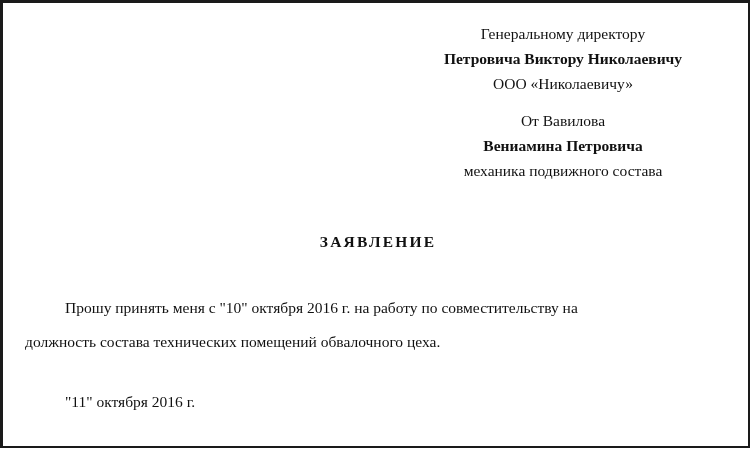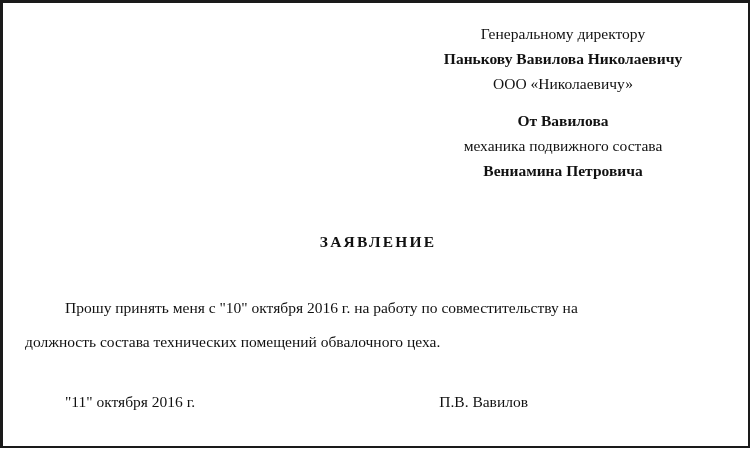--- a/index.html
+++ b/index.html
@@ -54,25 +54,25 @@
     font-size: 15.5px;
     line-height: 25px;
     white-space: nowrap;
   }
 
   .sender-line.bold {
     font-weight: bold;
   }
 
   .sender-line .lead {
-    font-weight: bold;
+    font-weight: normal;
   }
 
   .sender-line .name {
-    font-weight: bold;
+    font-weight: normal;
   }
 
   
   .doc-title {
     position: absolute;
     top: 230px;
     left: 0;
     width: 750px;
     text-align: center;
     font-size: 15.5px;
@@ -120,38 +120,37 @@
     white-space: nowrap;
   }
 </style>
 </head>
 <body>
 
 <div class="page">
 
   <div class="header-block">
     <div class="header-line">Генеральному  директору</div>
-    <div class="header-line bold">Панькову Вавилова Николаевичу</div>
+    <div class="header-line bold">Петровича Виктору Николаевичу</div>
     <div class="header-line">ООО «Николаевичу»</div>
   </div>
 
   <div class="sender-block">
     <div class="sender-line">
       <span class="lead">От</span>
       <span class="name">Вавилова</span>
     </div>
+    <div class="sender-line bold">Вениамина Петровича</div>
     <div class="sender-line">механика подвижного состава</div>
-    <div class="sender-line bold">Вениамина Петровича</div>
   </div>
 
   <div class="doc-title">ЗАЯВЛЕНИЕ</div>
 
   <div class="body-block">
     <div class="body-line indented">Прошу принять меня  с "10" октября 2016 г. на  работу по совместительству на</div>
     <div class="body-line">должность состава технических помещений обвалочного цеха.</div>
   </div>
 
   <div class="footer-row">
     <div class="footer-date">"11" октября 2016 г.</div>
-    <div class="footer-signature">П.В. Вавилов</div>
   </div>
 
 </div>
 
 </body></html>

